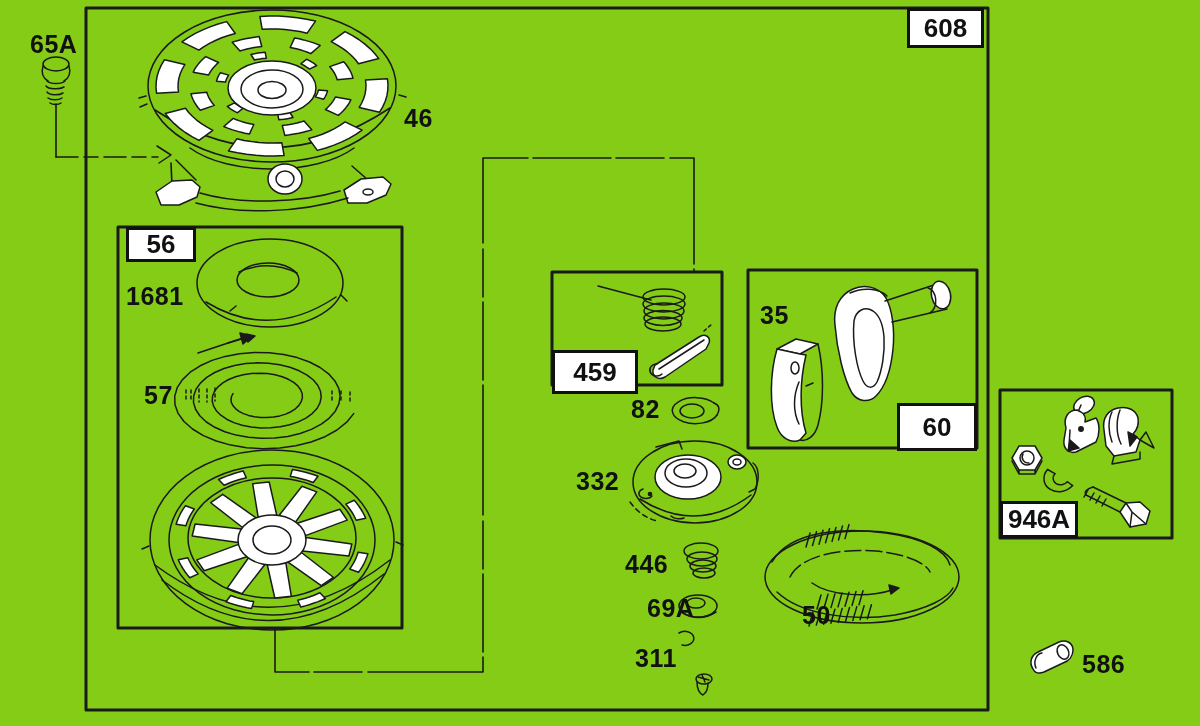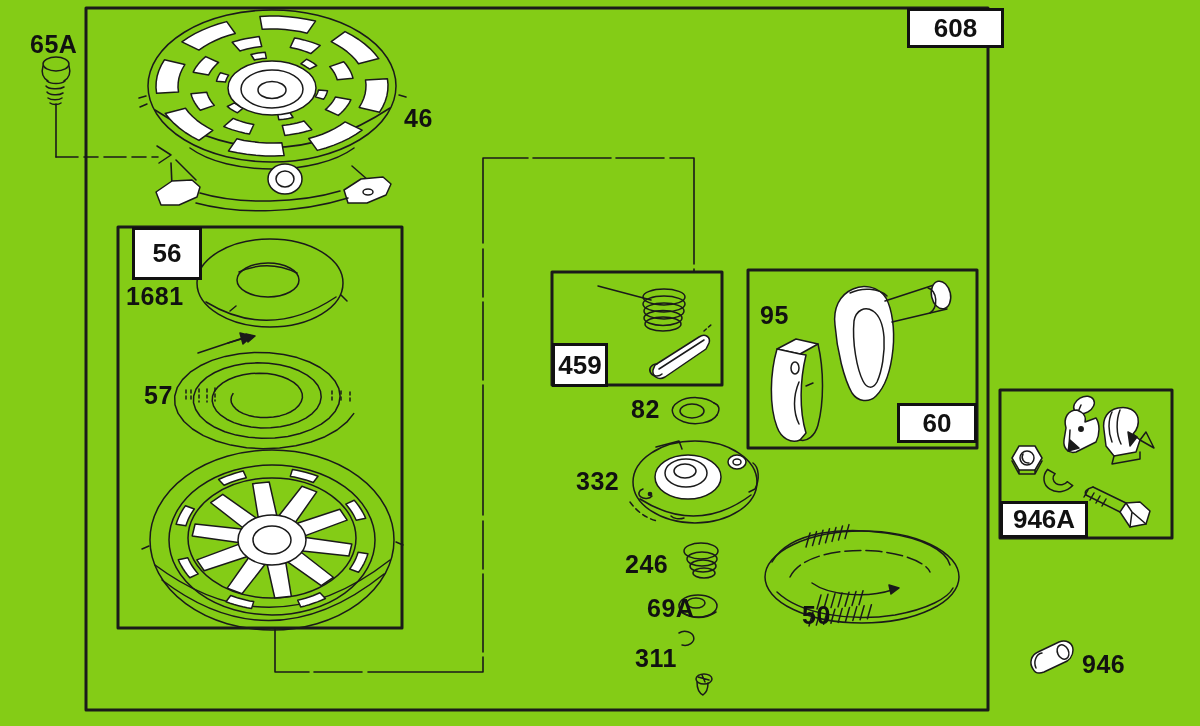--- a/index.html
+++ b/index.html
@@ -296,27 +296,27 @@
     <path d="M1036,668 a8,10 0 0 1 6,-15"></path>
     <ellipse cx="1063" cy="652" rx="5.5" ry="7.5" transform="rotate(-25 1063 652)"></ellipse>
   </g>
 </svg>
 
 <div class="lbl" style="left:30px;top:30px">65A</div>
 <div class="lbl" style="left:404px;top:104px">46</div>
 <div class="lbl" style="left:126px;top:282px">1681</div>
 <div class="lbl" style="left:144px;top:381px">57</div>
 <div class="lbl" style="left:631px;top:395px">82</div>
-<div class="lbl" style="left:760px;top:301px">95</div>
+<div class="lbl" style="left:760px;top:301px">35</div>
 <div class="lbl" style="left:576px;top:467px">332</div>
-<div class="lbl" style="left:625px;top:550px">246</div>
+<div class="lbl" style="left:625px;top:550px">446</div>
 <div class="lbl" style="left:647px;top:594px">69A</div>
 <div class="lbl" style="left:635px;top:644px">311</div>
 <div class="lbl" style="left:802px;top:601px">50</div>
-<div class="lbl" style="left:1082px;top:650px">946</div>
-
-<div class="lblbox" style="left:907px;top:8px;width:97px;height:40px">608</div>
-<div class="lblbox" style="left:132px;top:227px;width:70px;height:53px">56</div>
-<div class="lblbox" style="left:552px;top:343px;width:56px;height:44px">459</div>
-<div class="lblbox" style="left:897px;top:403px;width:80px;height:40px">60</div>
-<div class="lblbox" style="left:1000px;top:501px;width:88px;height:37px">946A</div>
+<div class="lbl" style="left:1082px;top:650px">586</div>
+
+<div class="lblbox" style="left:907px;top:8px;width:77px;height:40px">608</div>
+<div class="lblbox" style="left:126px;top:227px;width:70px;height:35px">56</div>
+<div class="lblbox" style="left:552px;top:350px;width:86px;height:44px">459</div>
+<div class="lblbox" style="left:897px;top:403px;width:80px;height:48px">60</div>
+<div class="lblbox" style="left:1000px;top:501px;width:78px;height:37px">946A</div>
 
 </div>
 
 </body></html>

